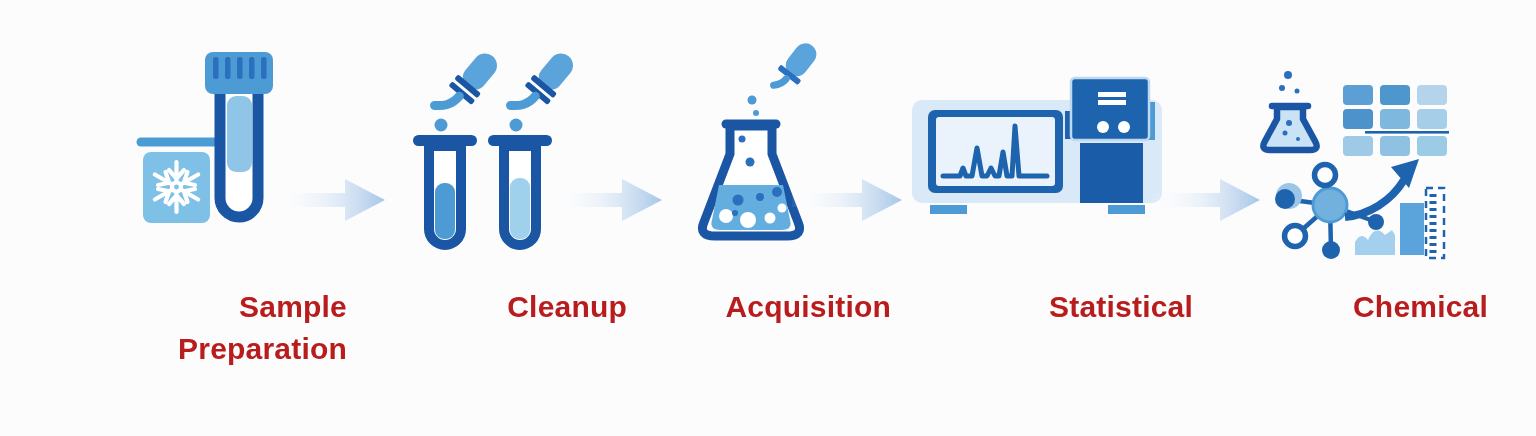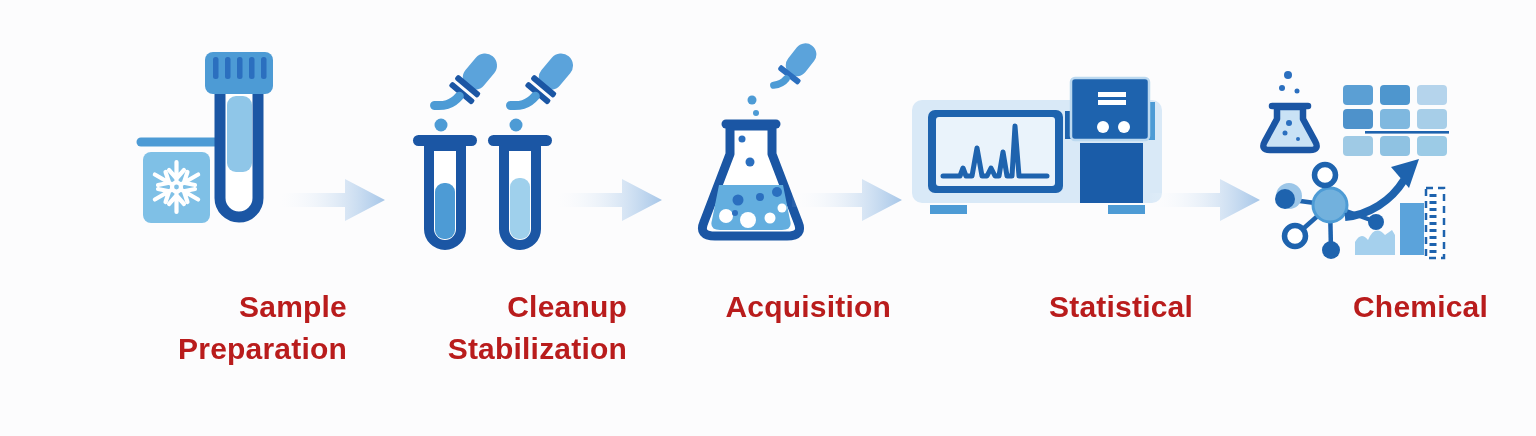--- a/index.html
+++ b/index.html
@@ -265,21 +265,20 @@
       </g>
     </svg>
   </div>
 
   <div class="step-label" style="left:67px">
     <div>Sample</div>
     <div>Preparation</div>
   </div>
   <div class="step-label" style="left:347px">
     <div>Cleanup</div>
-    <div>Stabilization</div>
   </div>
   <div class="step-label" style="left:611px">
     <div>Acquisition</div>
   </div>
   <div class="step-label" style="left:913px">
     <div>Statistical</div>
   </div>
   <div class="step-label" style="left:1208px">
     <div>Chemical</div>
   </div>

